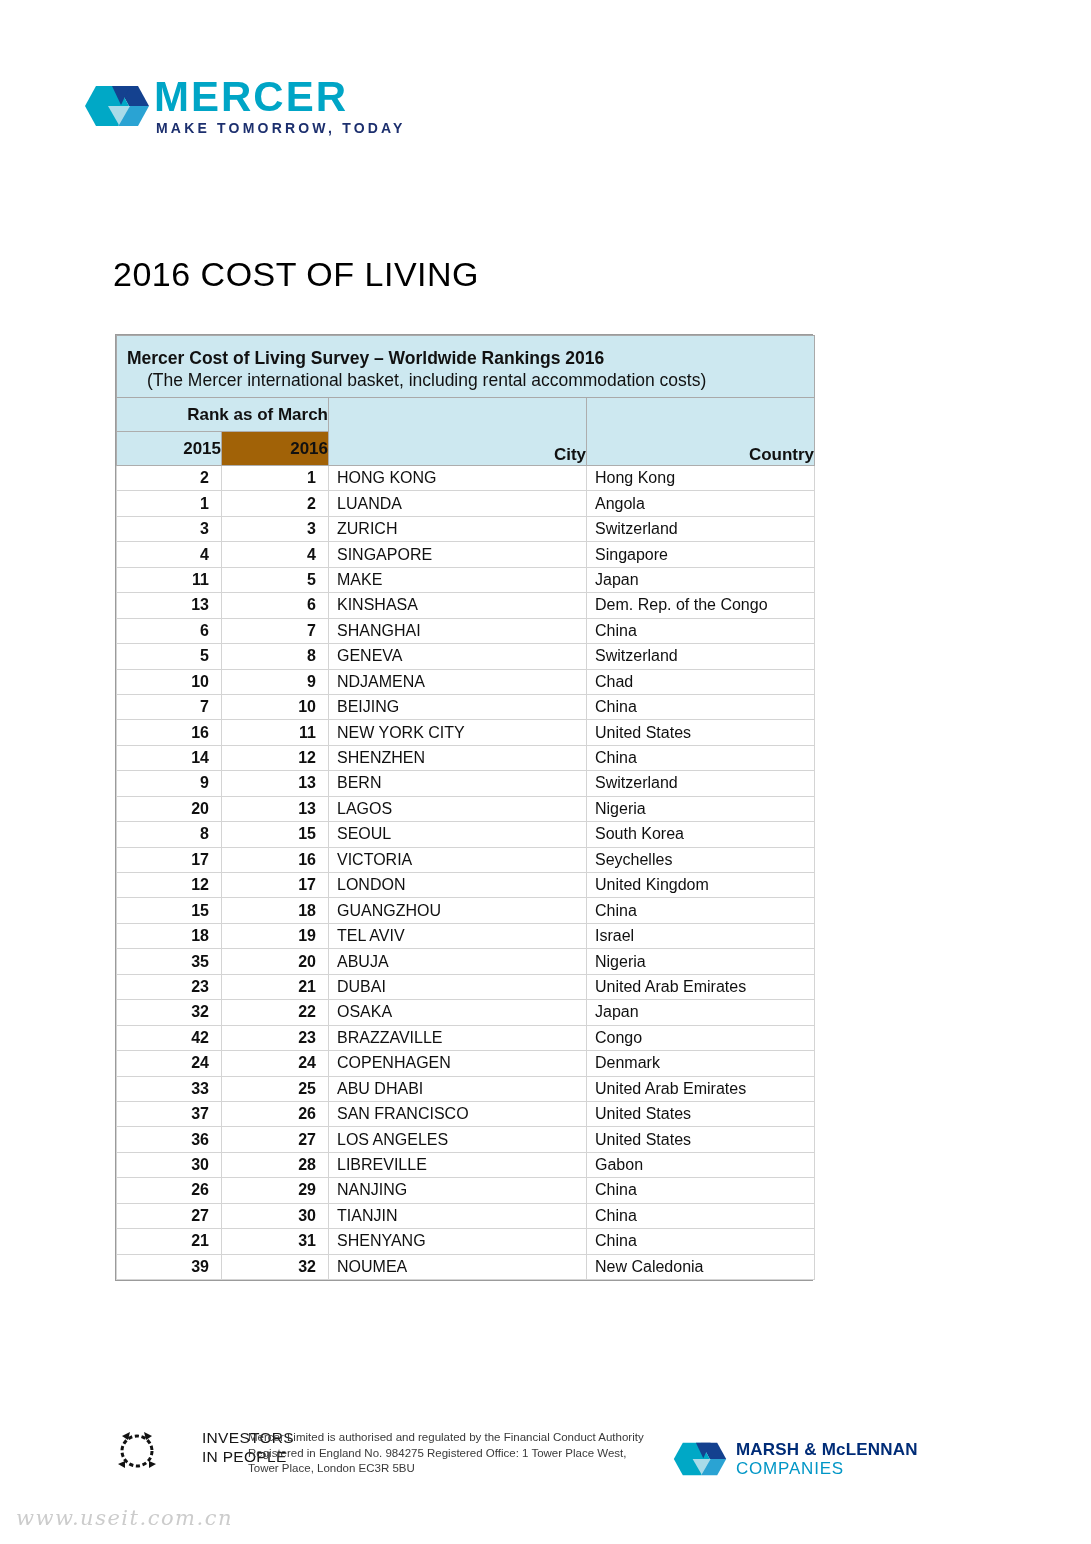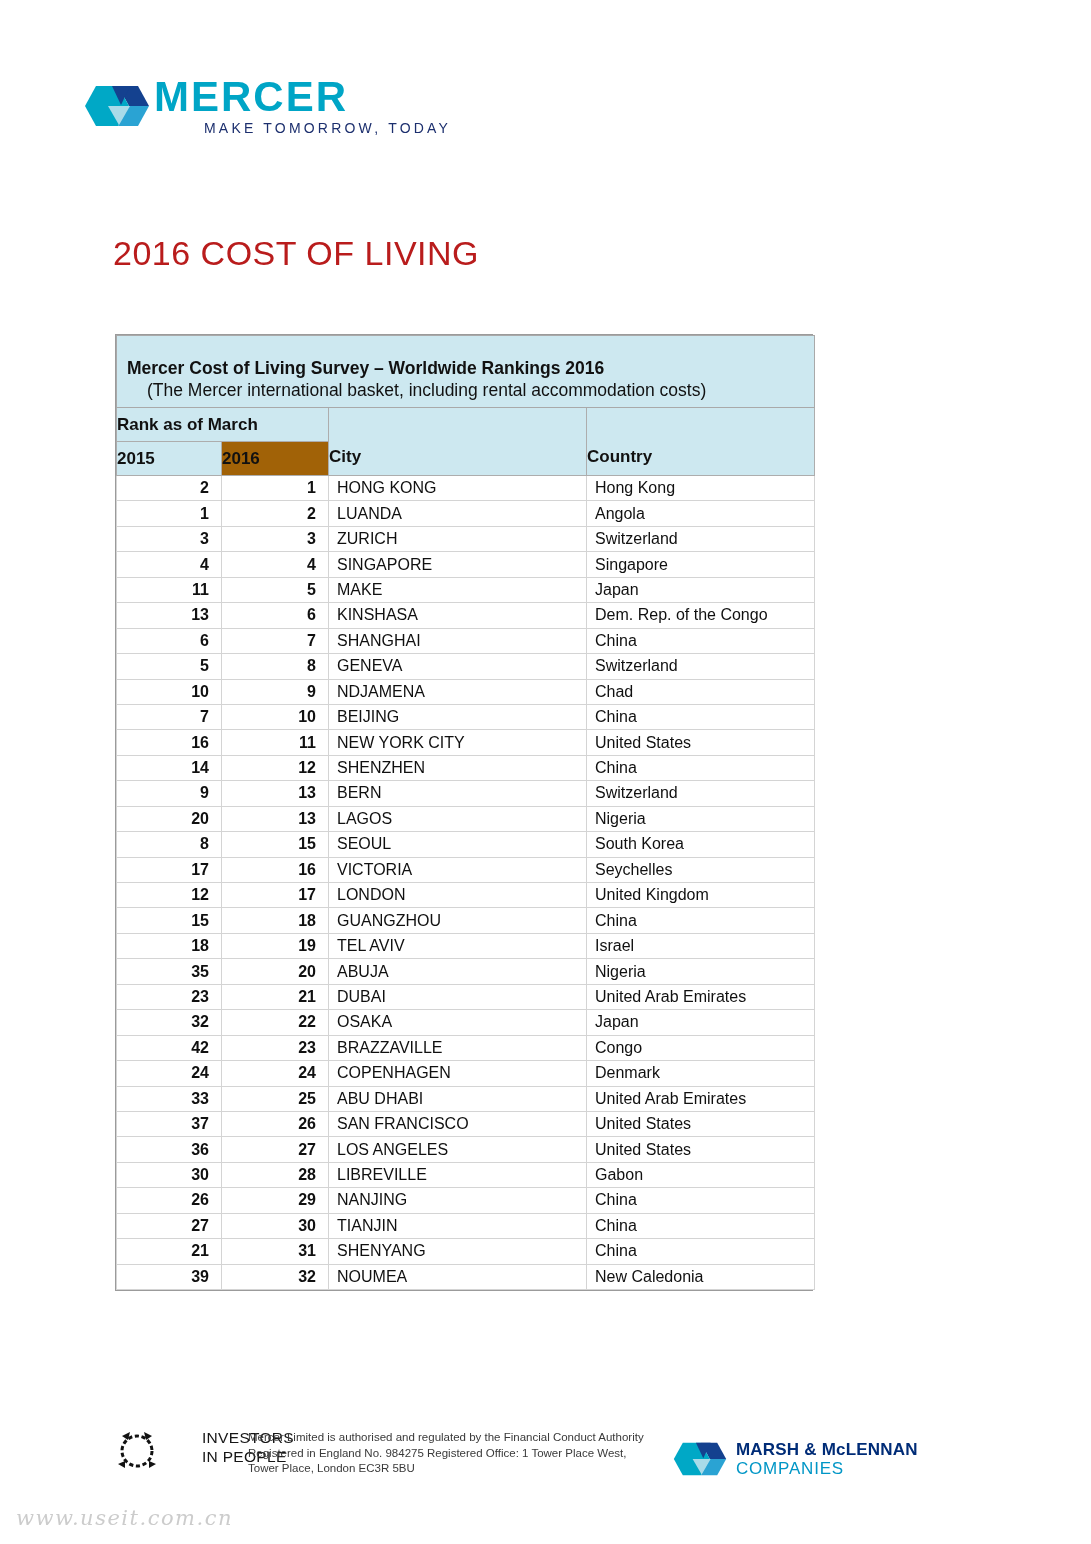--- a/index.html
+++ b/index.html
@@ -14,60 +14,59 @@
 
   
   .brand-icon { position:absolute; left:84px; top:78px; width:66px; height:56px; }
   .brand-word {
     position:absolute; left:154px; top:74px;
     font-size:42px; font-weight:bold; letter-spacing:2px;
     color:#00a5c6; line-height:46px;
   }
   .brand-tag {
     position:absolute; left:156px; top:120px;
-    font-size:14px; font-weight:normal; letter-spacing:3.2px;
+    font-size:14px; font-weight:bold; letter-spacing:3.2px;
     color:#1c2f6e;
-    margin-left:48px;
   }
 
   
   .page-title {
-    position:absolute; left:113px; top:234px;
+    position:absolute; left:113px; top:255px;
     font-size:34px; font-weight:normal; letter-spacing:0.5px;
-    color:#b91c1c;
+    color:#000000;
   }
 
   
   .table-wrap {
     position:absolute; left:115px; top:334px; width:698px;
     border:1px solid #9b9b9b;
   }
   table.rank-table {
     width:100%; border-collapse:collapse; table-layout:fixed;
   }
   .rank-table .title-cell {
     background:#cde8f0;
     border:1px solid #a9a9a9;
-    padding:21px 10px 6px 10px;
+    padding:11px 10px 6px 10px;
     height:58px;
     vertical-align:middle;
   }
   .tbl-title { font-size:17.5px; font-weight:bold; line-height:22px; color:#111; }
   .tbl-sub   { font-size:17.5px; font-weight:normal; line-height:22px; color:#111;margin-left:20px; }
 
   .rank-table th {
     background:#cde8f0;
     border:1px solid #adadad;
     font-size:17px; font-weight:bold; color:#111;
-    text-align:left;
+    text-align:right;
   }
   .rank-table th.group-head { height:34px; }
   .rank-table th.sub-head   { height:34px; }
   .rank-table th.gray-head  { background:#a16207; }
-  .rank-table th.span-head  { vertical-align:bottom; padding-bottom:8px; }
+  .rank-table th.span-head  { vertical-align:bottom; padding-bottom:0; }
 
   .rank-table td {
     border:1px solid #d4d4d4;
     height:25.45px;
     font-size:16px; color:#101010;
     background:#ffffff;
     overflow:hidden; white-space:nowrap;
   }
   .rank-table td.rank    { font-weight:bold; text-align:right; padding-right:12px; }
   .rank-table td.city    { padding-left:8px; }

